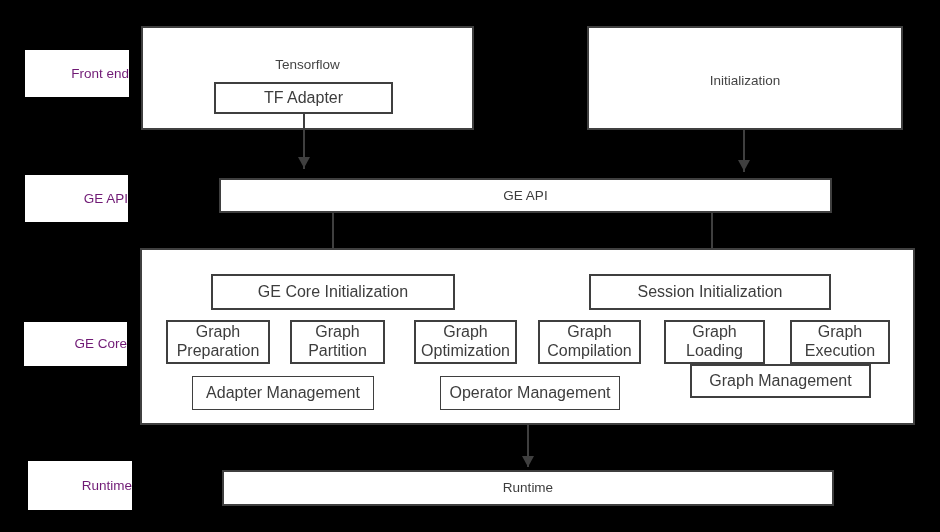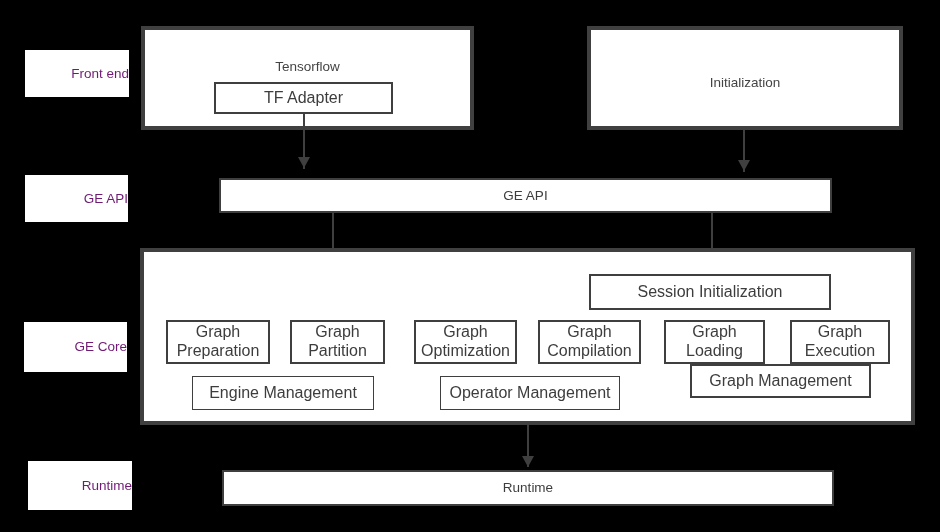--- a/index.html
+++ b/index.html
@@ -33,21 +33,21 @@
   
   .stage-label {
     border: none;
     font-size: 13.5px;
     color: #701a75;
     justify-content: flex-end;
   }
 
   
   .container-box {
-    border: 4px solid #404040;
+    border: 2px solid #404040;
     align-items: flex-start;
     justify-content: center;
   }
   .container-title {
     position: absolute;
     left: 0;
     right: 0;
     text-align: center;
     font-size: 13.5px;
     color: #444444;
@@ -91,21 +91,21 @@
 <div id="canvas">
 
   <div class="box stage-label" style="left:25px; top:50px; width:104px; height:47px;">
     <span>Front end</span>
   </div>
 
   <div class="box stage-label" style="left:25px; top:175px; width:103px; height:47px;">
     <span>GE API</span>
   </div>
 
-  <div class="box stage-label" style="left:24px; top:322px; width:103px; height:50px;">
+  <div class="box stage-label" style="left:24px; top:322px; width:103px; height:44px;">
     <span>GE Core</span>
   </div>
 
   <div class="box stage-label" style="left:28px; top:461px; width:104px; height:49px;">
     <span>Runtime</span>
   </div>
 
   <div class="box container-box" style="left:141px; top:26px; width:333px; height:104px;">
     <span class="container-title" style="top:29px;">Tensorflow</span>
   </div>
@@ -129,20 +129,23 @@
   </div>
 
   <div class="connector" style="left:332px; top:213px; height:48px;"></div>
   <div class="arrowhead" style="left:327px; top:252px;"></div>
 
   <div class="connector" style="left:711px; top:213px; height:48px;"></div>
   <div class="arrowhead" style="left:706px; top:252px;"></div>
 
   <div class="box container-box" style="left:140px; top:248px; width:775px; height:177px;"></div>
 
+  <div class="box module" style="left:211px; top:274px; width:244px; height:36px;">
+    <span>GE Core Initialization</span>
+  </div>
 
   <div class="box module" style="left:589px; top:274px; width:242px; height:36px;">
     <span>Session Initialization</span>
   </div>
 
   <div class="box module" style="left:166px; top:320px; width:104px; height:44px;">
     <span>Graph
 Preparation</span>
   </div>
 
@@ -165,21 +168,21 @@
     <span>Graph
 Loading</span>
   </div>
 
   <div class="box module" style="left:790px; top:320px; width:100px; height:44px;">
     <span>Graph
 Execution</span>
   </div>
 
   <div class="box module thin" style="left:192px; top:376px; width:182px; height:34px;">
-    <span>Engine Management</span>
+    <span>Adapter Management</span>
   </div>
 
   <div class="box module thin" style="left:440px; top:376px; width:180px; height:34px;">
     <span>Operator Management</span>
   </div>
 
   <div class="box module" style="left:690px; top:364px; width:181px; height:34px;">
     <span>Graph Management</span>
   </div>
 

